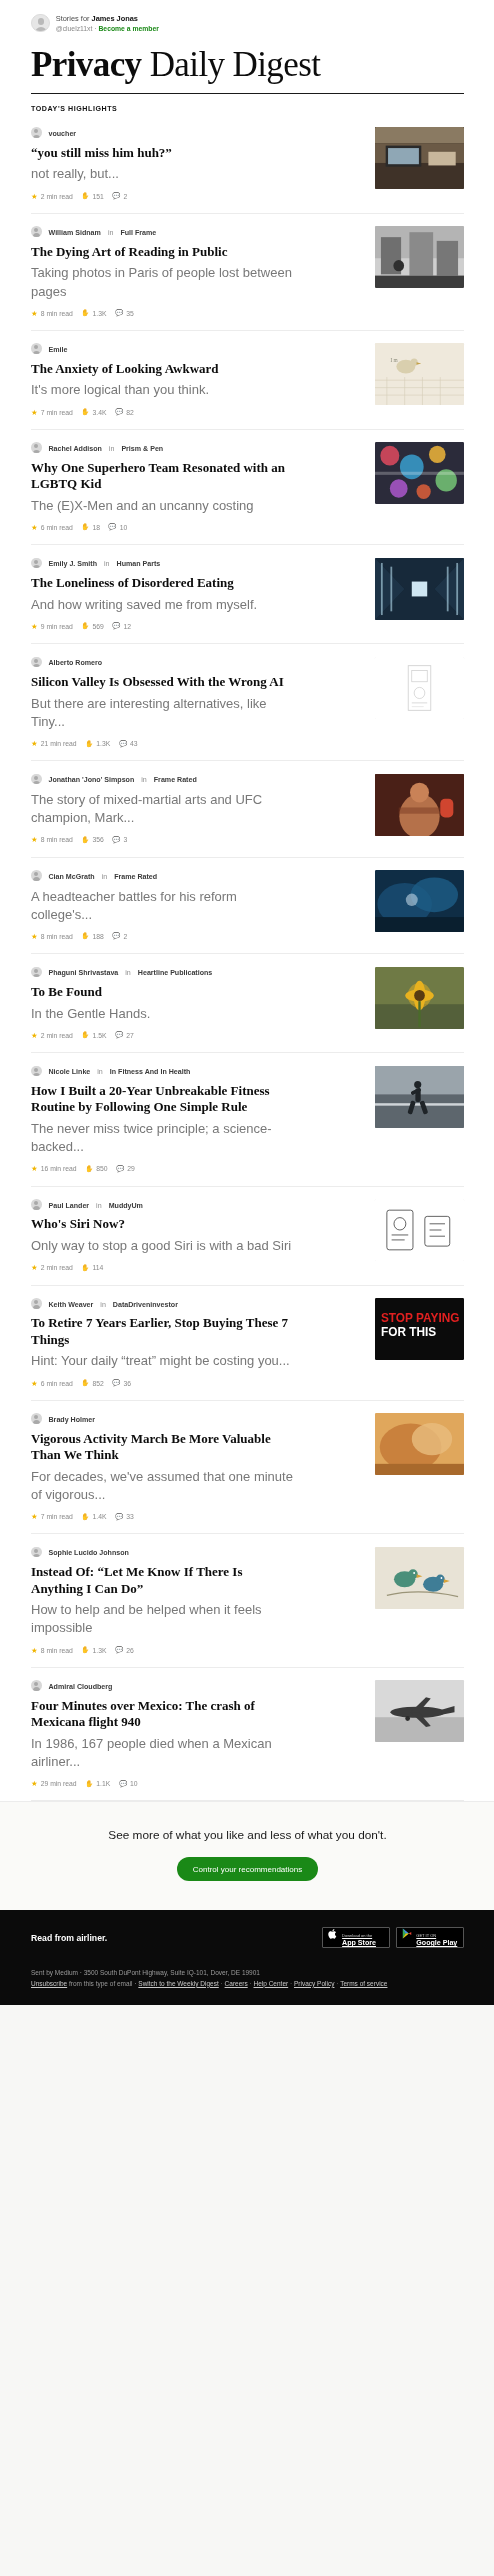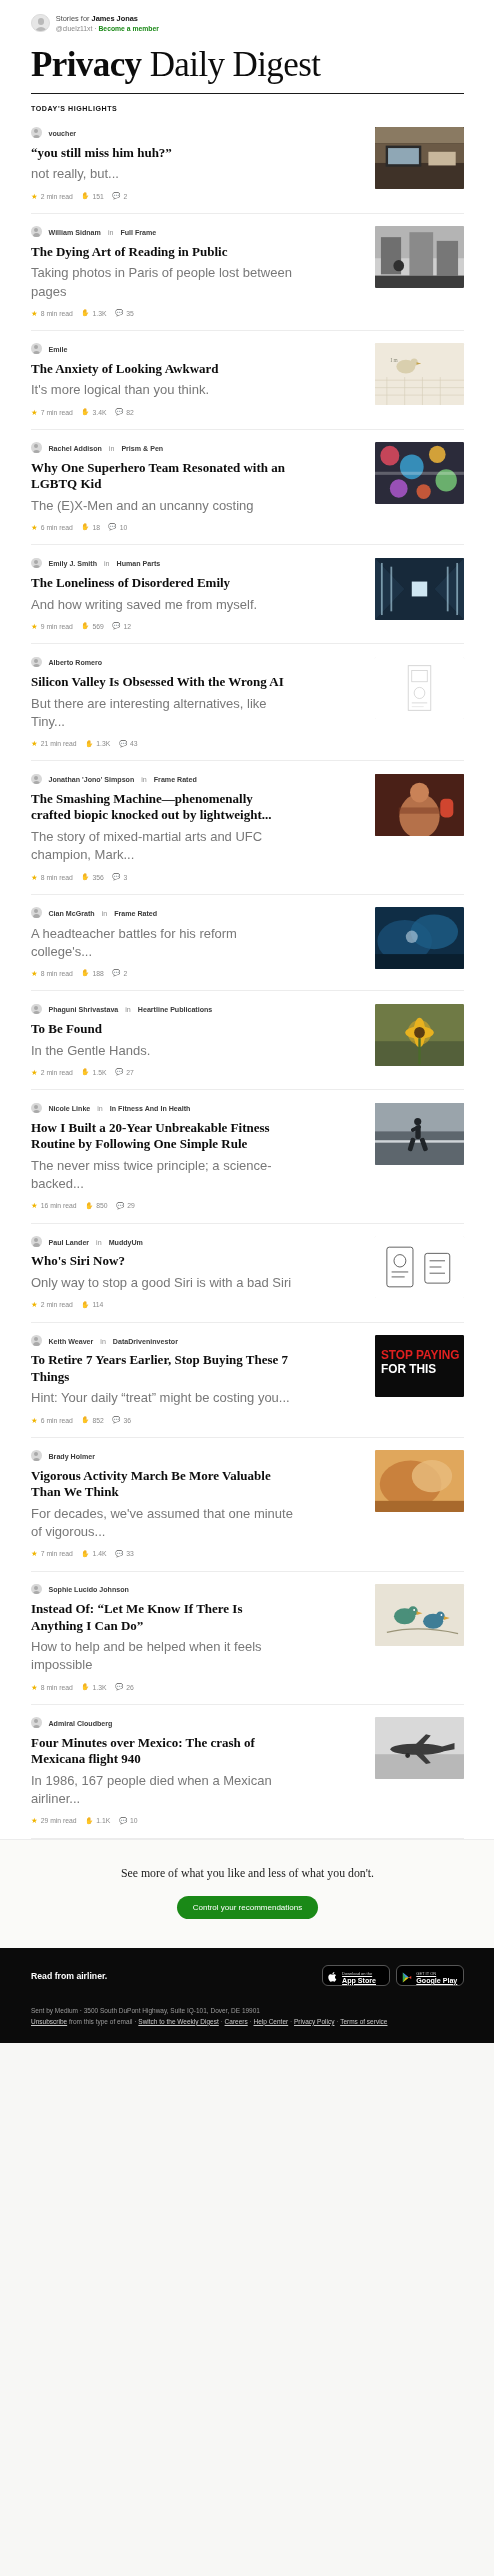--- a/index.html
+++ b/index.html
@@ -203,21 +203,21 @@
 
   
   .cta {
     margin: 0;
     padding: 26px 0 28.5px 0;
     text-align: center;
     background: #fafaf8;
     border-top: 0.6px solid #ececec;
   }
   .cta-text {
-    font-family: Liberation Serif, serif;
+    font-family: Liberation Sans, sans-serif;
     font-size: 11.8px;
     color: #1a1a1a;
     margin-bottom: 15px;
   }
   .cta-btn {
     display: inline-block;
     background: #1a8917;
     color: #fff;
     font-size: 8px;
     padding: 7.4px 16px;
@@ -241,24 +241,24 @@
   }
   .appbar-title {
     color: #fff;
     font-size: 8.7px;
     font-weight: 700;
   }
   .store-badges { display: flex; gap: 6.2px; }
   .badge {
     width: 68px; height: 21px;
     border: 0.6px solid #555;
-    border-radius: 6px;
+    border-radius: 1px;
     background: #000;
     display: flex;
-    align-items: flex-end;
+    align-items: flex-start;
     gap: 4.3px;
     padding: 0 5px;
     color: #fff;
   }
   .badge .bsmall { font-size: 4px; color: #ccc; line-height: 1; }
   .badge .bbig { font-size: 7.1px; font-weight: 700; line-height: 1.15; }
 
   
   .legal {
     background: #0b0b0b;
@@ -459,21 +459,21 @@
           </div>
         </div>
         <div class="story">
           <div class="story-main">
             <div class="byline">
               <span class="byline-avatar"></span>
               <span class="byline-name">Emily J. Smith</span>
               <span class="byline-sep">in</span>
               <span class="byline-pub">Human Parts</span>
             </div>
-            <div class="story-title">The Loneliness of Disordered Emily</div>
+            <div class="story-title">The Loneliness of Disordered Eating</div>
             <div class="story-sub">And how writing saved me from myself.</div>
             <div class="meta">
               <span class="star">★</span>
               <span class="item">
                 <span>9 min read</span>
               </span>
               <span class="item">
                 <span class="glyph">✋</span>
                 <span>569</span>
               </span>
@@ -535,21 +535,20 @@
           </div>
         </div>
         <div class="story">
           <div class="story-main">
             <div class="byline">
               <span class="byline-avatar"></span>
               <span class="byline-name">Jonathan 'Jono' Simpson</span>
               <span class="byline-sep">in</span>
               <span class="byline-pub">Frame Rated</span>
             </div>
-            <div class="story-title">The Smashing Machine—phenomenally crafted biopic knocked out by lightweight...</div>
             <div class="story-sub">The story of mixed-martial arts and UFC champion, Mark...</div>
             <div class="meta">
               <span class="star">★</span>
               <span class="item">
                 <span>8 min read</span>
               </span>
               <span class="item">
                 <span class="glyph">✋</span>
                 <span>356</span>
               </span>

